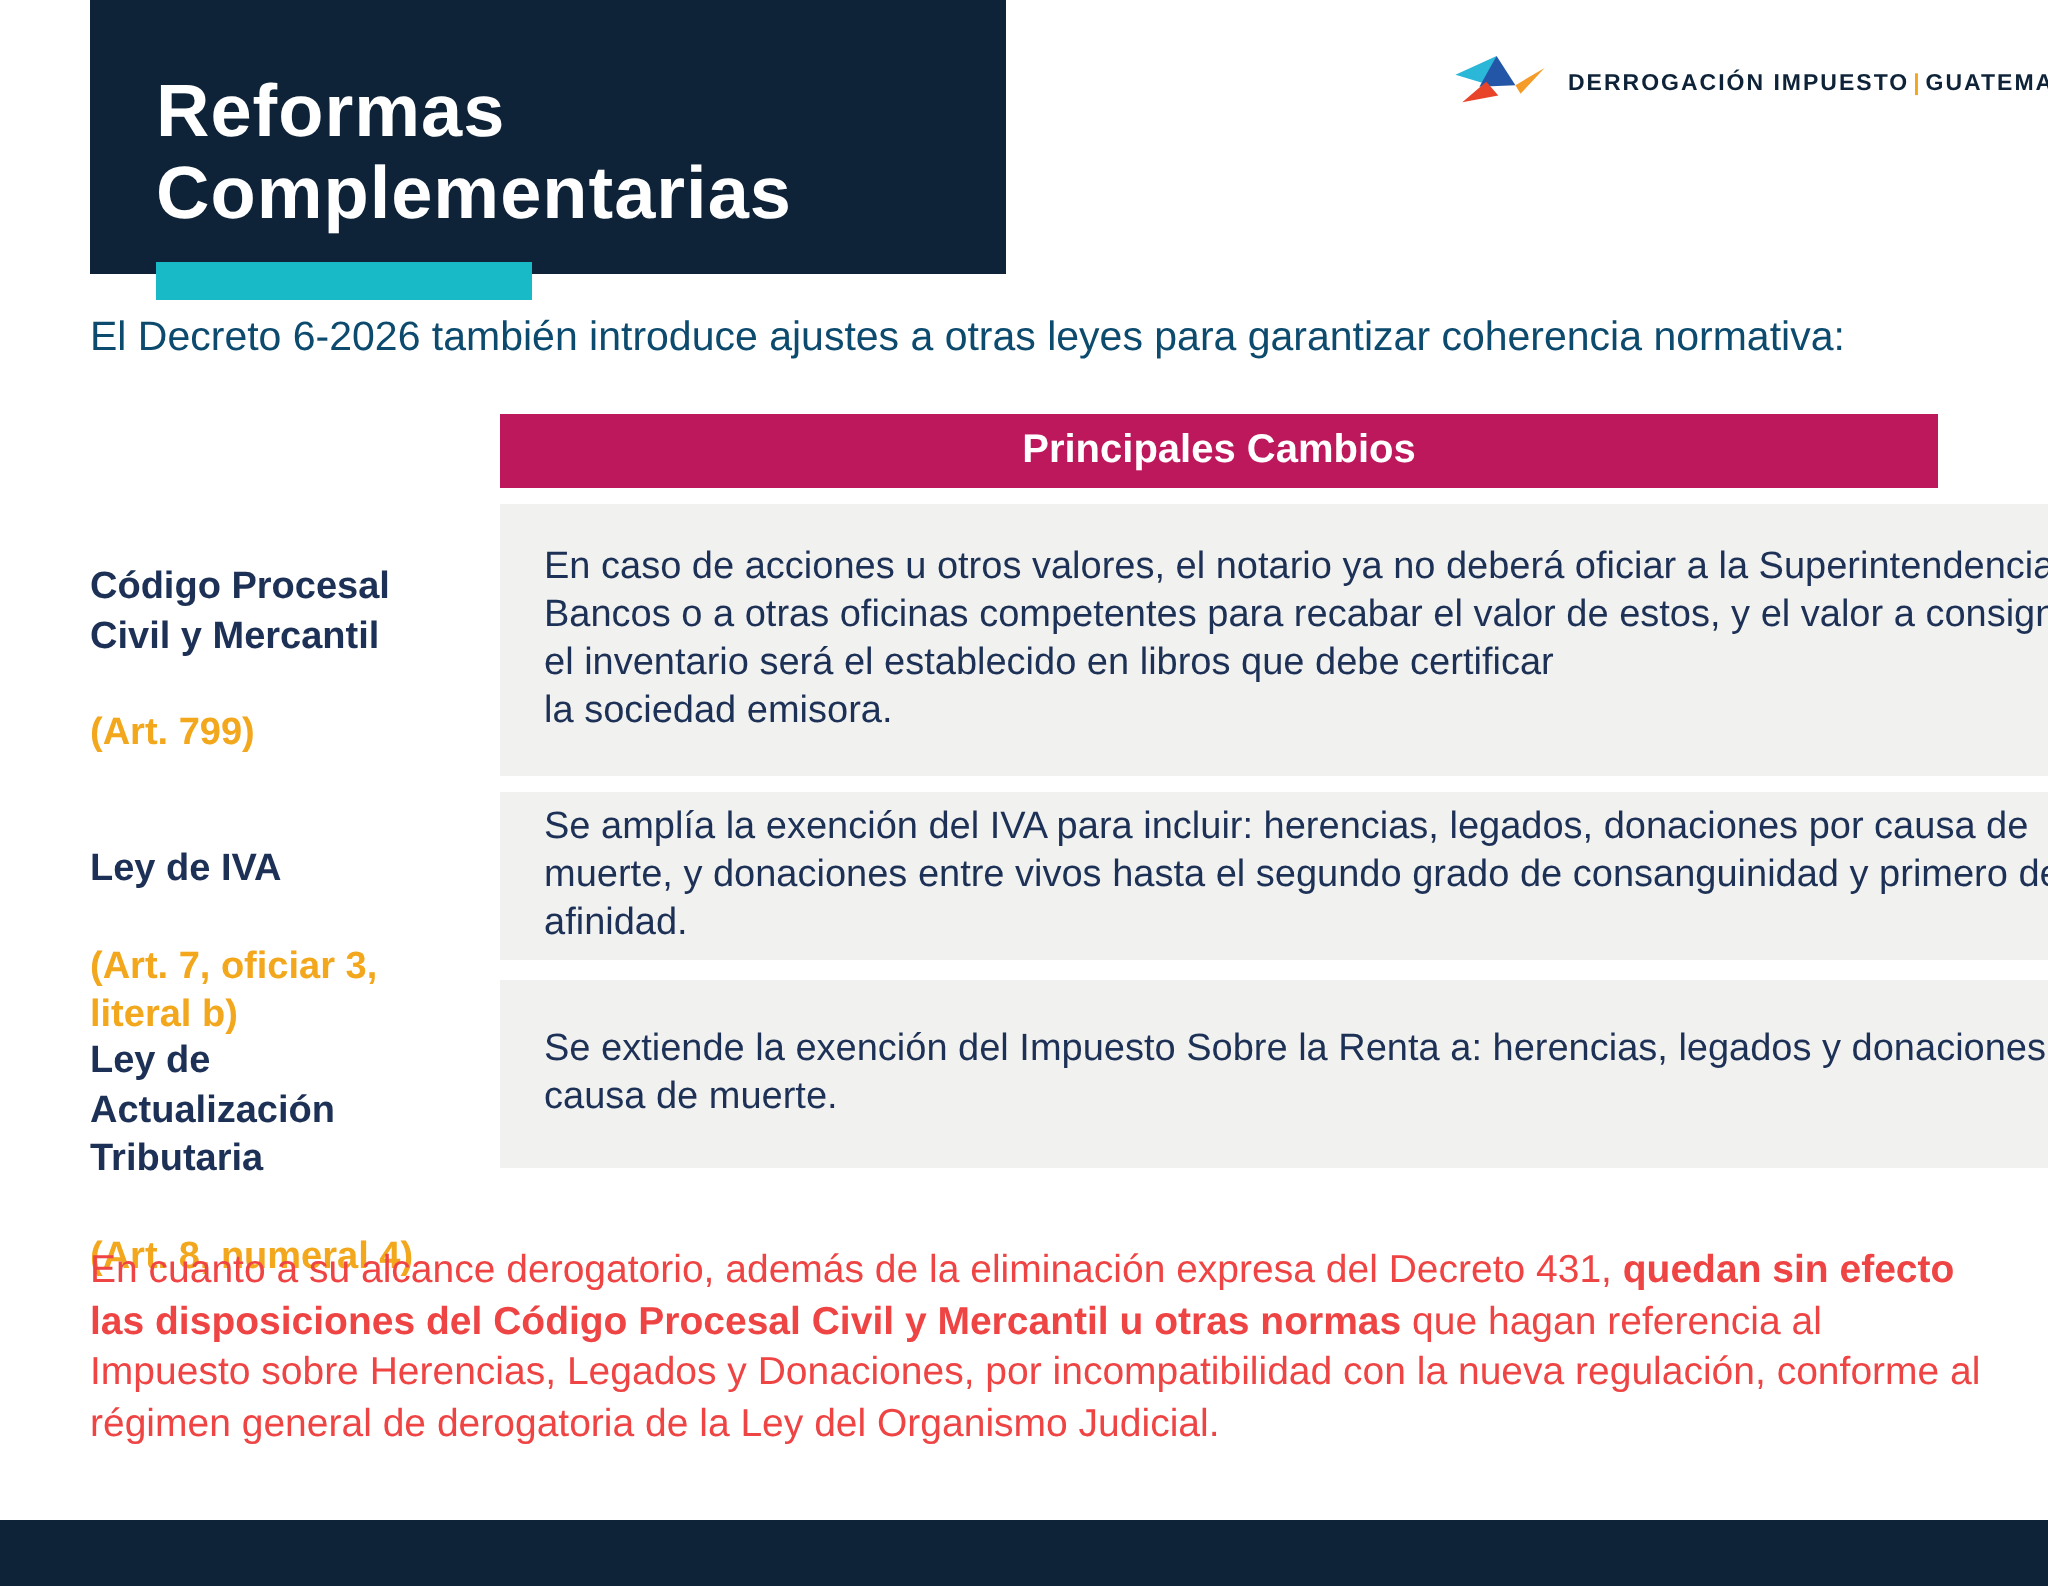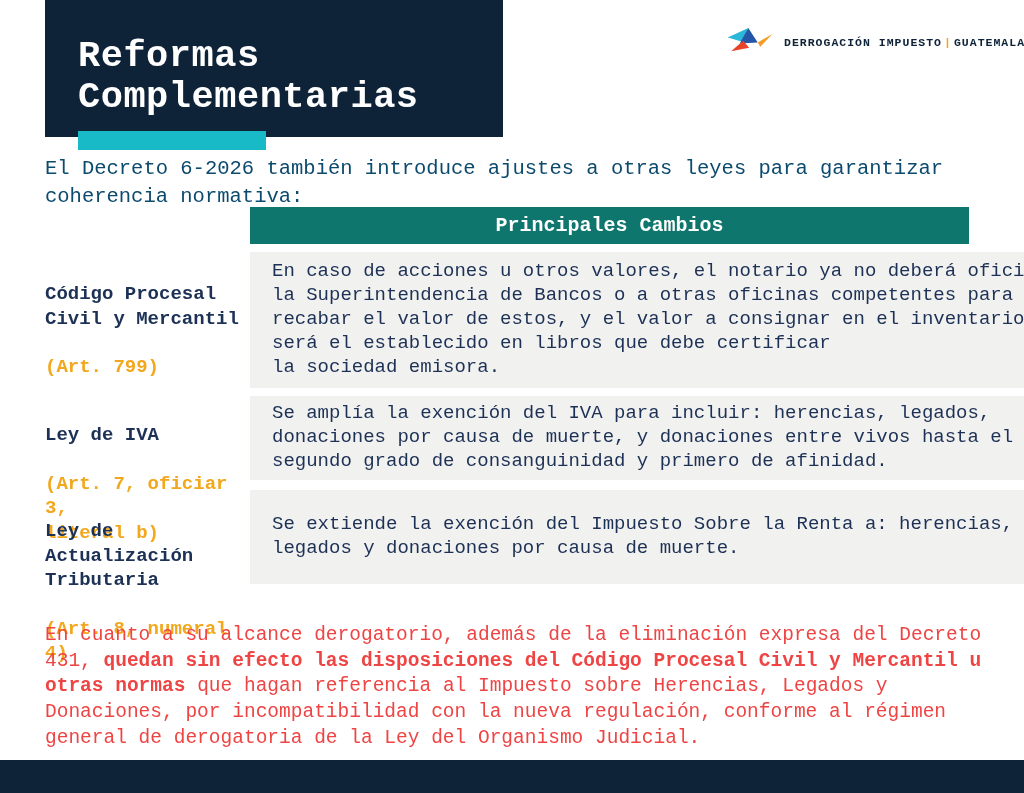--- a/index.html
+++ b/index.html
@@ -4,21 +4,20 @@
 <style>
   * { margin: 0; padding: 0; box-sizing: border-box; }
   html, body { background: #ffffff; }
   body { font-family: "Liberation Sans", sans-serif; }
   .slide {
     position: relative;
     width: 1024px;
     height: 793px;
     background: #ffffff;
     overflow: hidden;
-    font-family: Liberation Mono, monospace;
   }
 
   
   .header-block {
     position: absolute;
     left: 45px; top: 0;
     width: 458px; height: 137px;
     background: #0e2338;
     z-index: 1;
   }
@@ -65,21 +64,21 @@
     color: #0c4a6e;
     font-size: 20.5px;
     line-height: 1.35;
   }
 
   
   .table-header {
     position: absolute;
     left: 250px; top: 207px;
     width: 719px; height: 37px;
-    background: #0f766e;
+    background: #be185d;
     display: flex; align-items: center; justify-content: center;
     color: #ffffff;
     font-size: 20px;
     font-weight: 700;
   }
   .row-label {
     position: absolute;
     left: 45px;
     width: 205px;
     font-size: 19px;

